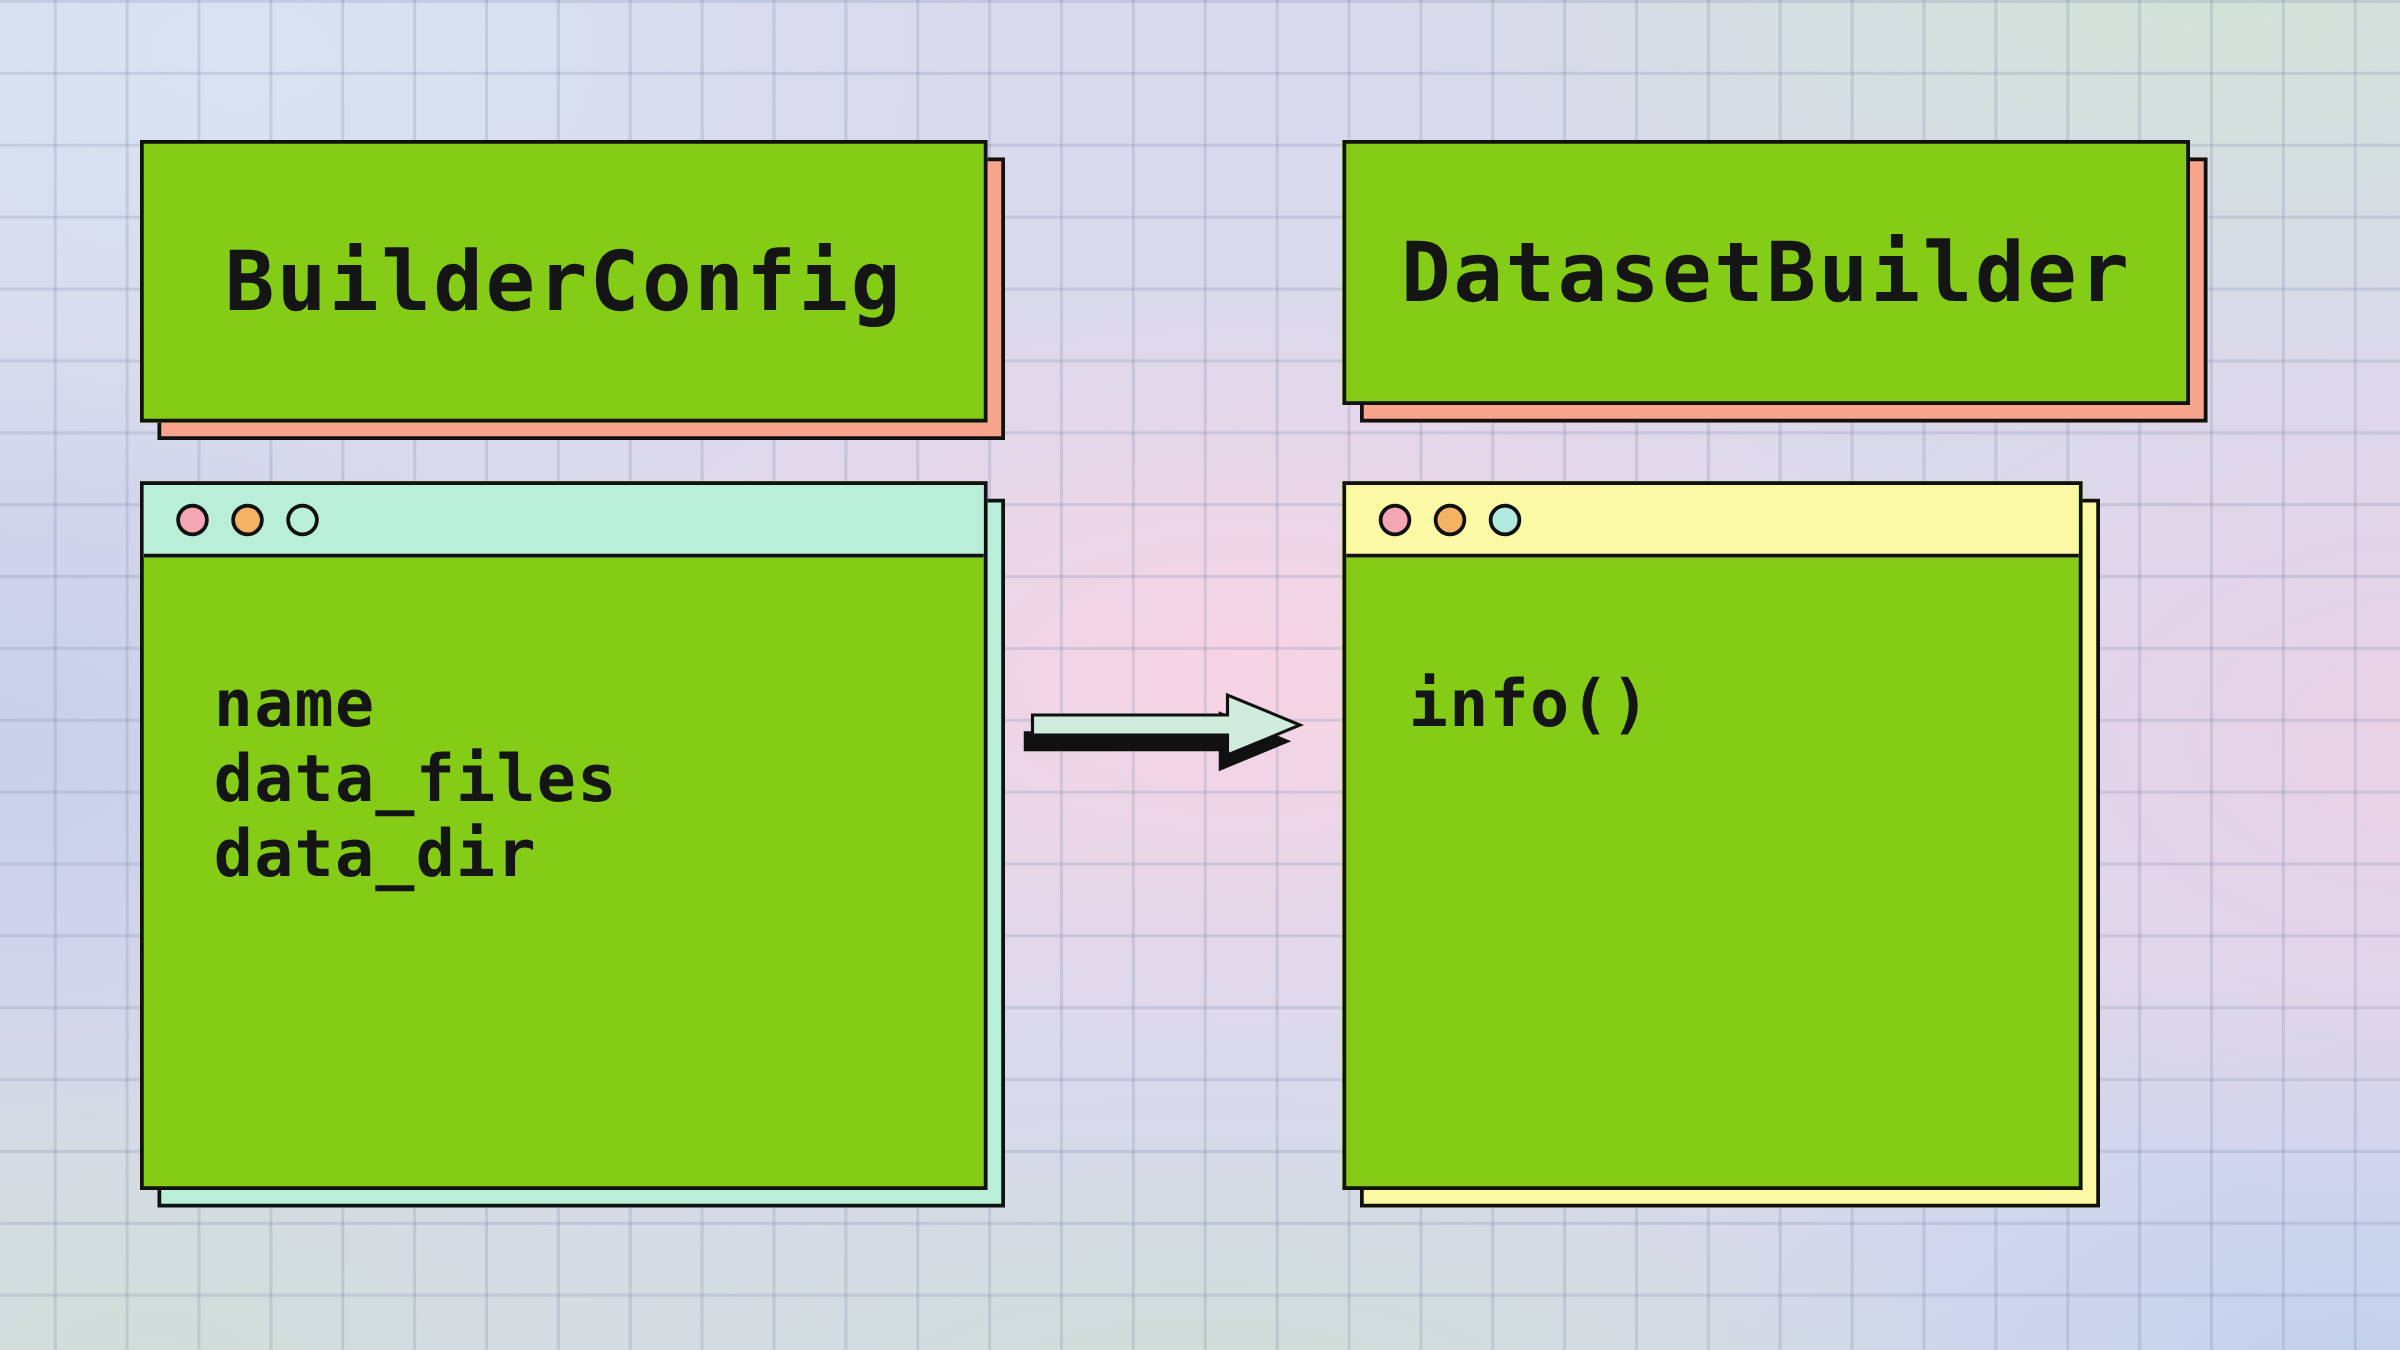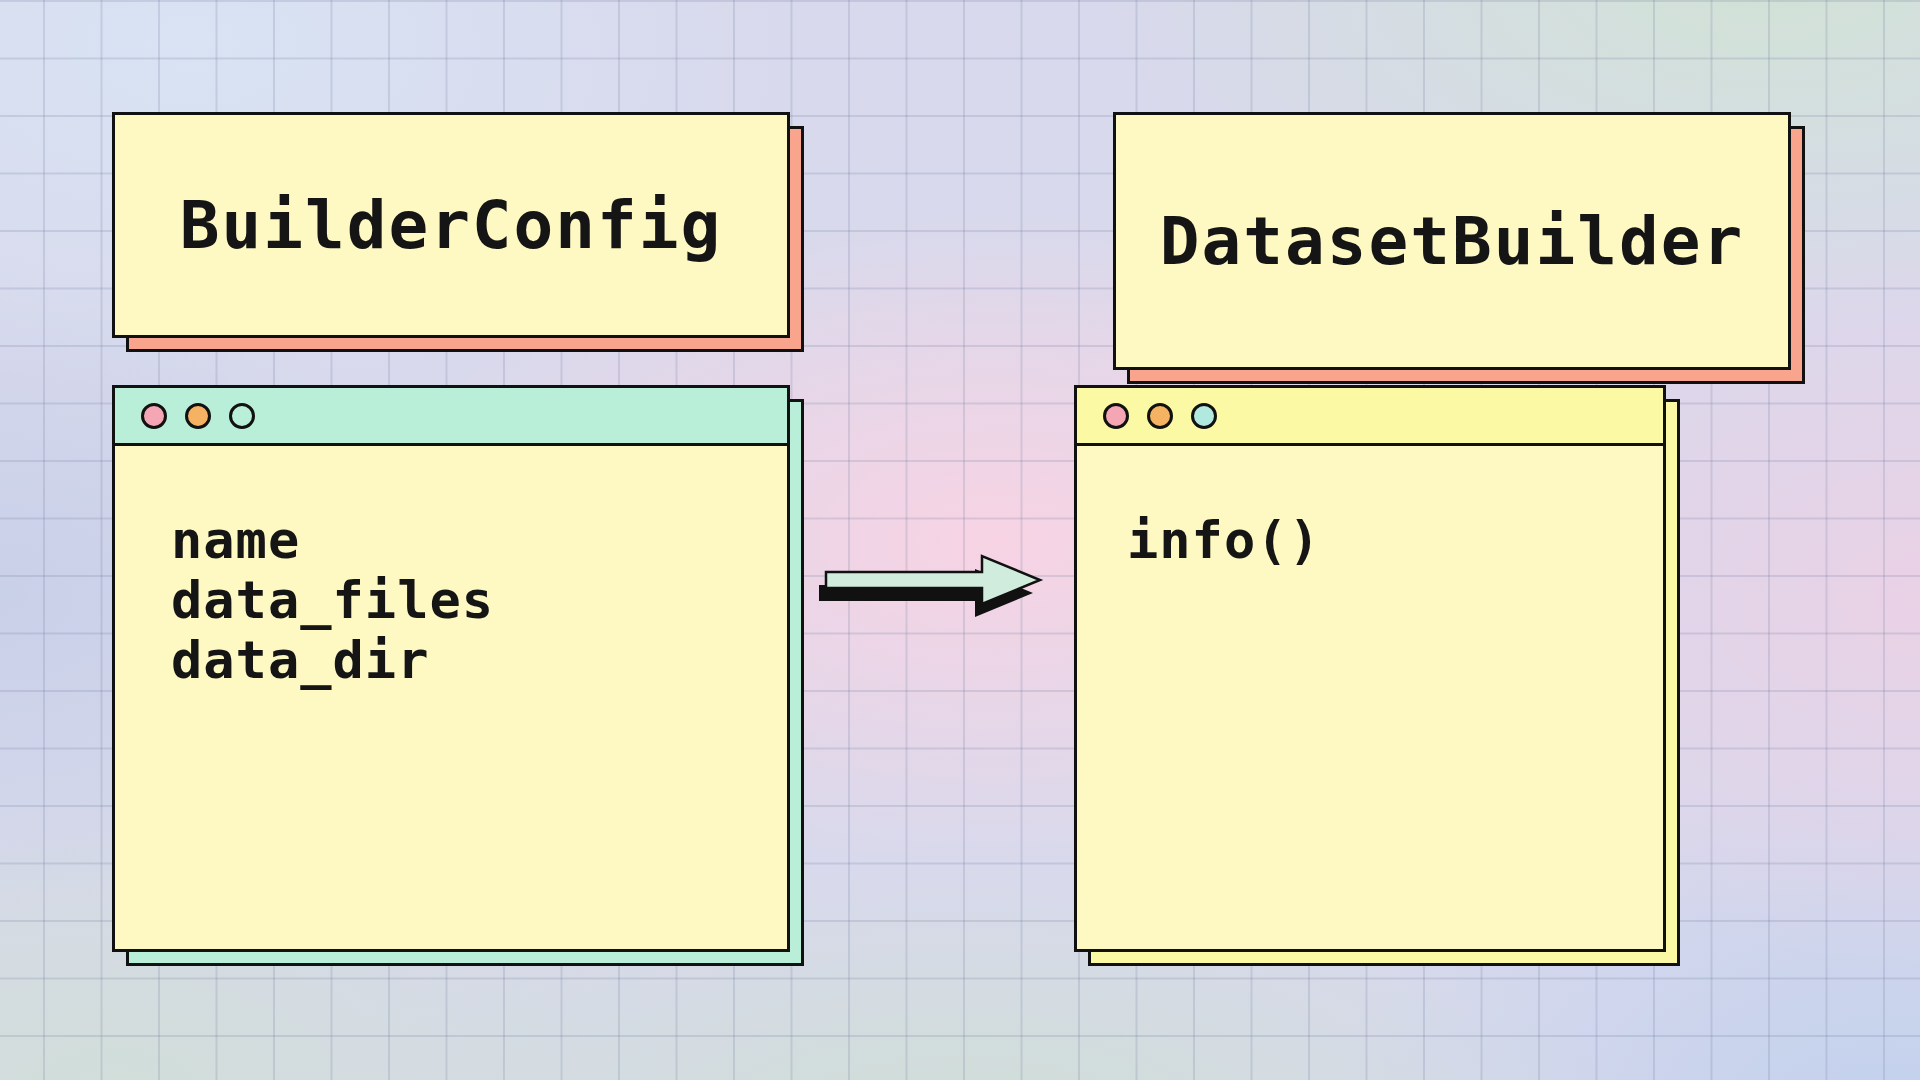--- a/index.html
+++ b/index.html
@@ -29,36 +29,36 @@
       linear-gradient(to bottom, rgba(106,118,152,.20) 2px, transparent 2px);
     background-size:57.5px 57.5px;
     background-position:43px 0;
   }
   
   .sticker{position:absolute;}
   .shadow{position:absolute;inset:0;transform:translate(14px,14px);border:3px solid #111;}
   .shadow.salmon{background:#f9a48c;}
   .shadow.mint{background:#b9efd9;}
   .shadow.yellow{background:#fcf9a4;}
-  .face{position:absolute;inset:0;background:#fef9c3;border:3px solid #111;box-sizing:border-box;}
+  .face{position:absolute;inset:0;background:#84cc16;border:3px solid #111;box-sizing:border-box;}
   .title-face{display:flex;align-items:center;justify-content:center;}
   .class-title{font-size:66px;font-weight:bold;letter-spacing:2px;white-space:nowrap;}
   
   .titlebar{
     height:58px;border-bottom:3px solid #111;box-sizing:border-box;
     display:flex;align-items:center;gap:18px;padding-left:26px;
   }
   .titlebar.mint-bar{background:#b9efd9;}
   .titlebar.yellow-bar{background:#fcf9a4;}
   .dot{width:20px;height:20px;border-radius:50%;border:3px solid #111;box-sizing:content-box;}
   .dot.pink{background:#f4a6b4;}
   .dot.orange{background:#f5b263;}
   .dot.hollow{background:transparent;}
   .dot.cyan{background:#b2e9de;}
-  .window-body{padding:64px 0 0 0;}
+  .window-body{padding:88px 0 0 0;}
   .code-line{
     font-size:52px;font-weight:bold;line-height:60px;letter-spacing:1px;white-space:nowrap;
   }
   .left-body .code-line{padding-left:56px;}
   .right-body .code-line{padding-left:50px;}
   
   .arrow-wrap{position:absolute;left:812px;top:552px;width:234px;height:72px;}
 </style>
 </head>
 <body>
@@ -67,21 +67,21 @@
   <div class="bg"></div>
   <div class="grid"></div>
 
   <div class="sticker" style="left:112px;top:112px;width:678px;height:226px">
     <div class="shadow salmon"></div>
     <div class="face title-face">
       <span class="class-title">BuilderConfig</span>
     </div>
   </div>
 
-  <div class="sticker" style="left:1113px;top:112px;width:678px;height:258px">
+  <div class="sticker" style="left:1074px;top:112px;width:678px;height:212px">
     <div class="shadow salmon"></div>
     <div class="face title-face">
       <span class="class-title">DatasetBuilder</span>
     </div>
   </div>
 
   <div class="sticker" style="left:112px;top:385px;width:678px;height:567px">
     <div class="shadow mint"></div>
     <div class="face">
       <div class="titlebar mint-bar">

